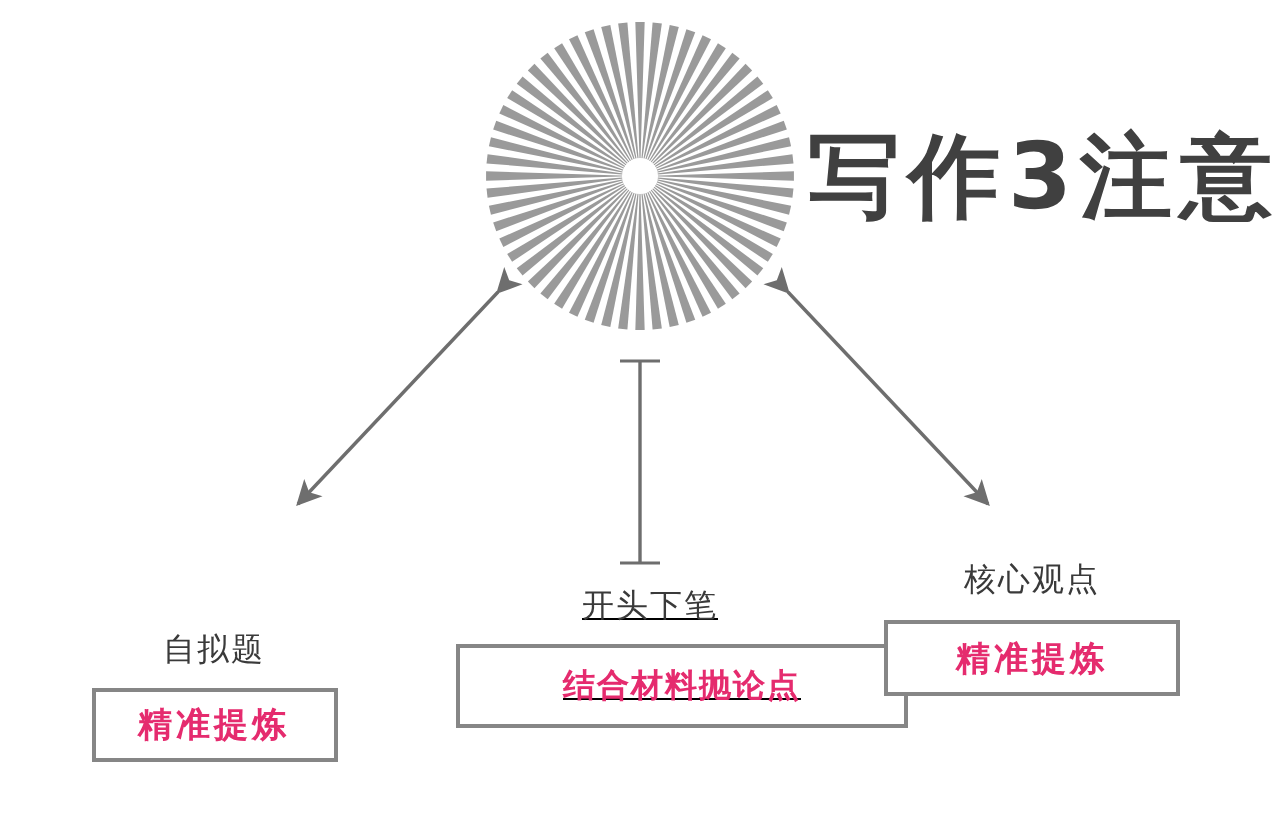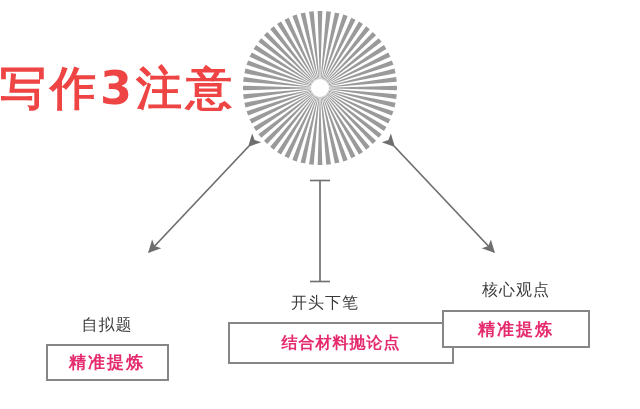--- a/index.html
+++ b/index.html
@@ -30,26 +30,26 @@
   #burst-wrap svg {
     display: block;
     width: 156px;
     height: 156px;
   }
   #title {
     position: absolute;
     left: 0;
     top: 58px;
     width: 640px;
-    text-align: left;
+    text-align: right;
     font-size: 46px;
     line-height: 60px;
     font-weight: 700;
     letter-spacing: 4px;
-    color: #ef4444;
+    color: #404040;
     white-space: nowrap;
   }
 
   
   #connectors {
     position: absolute;
     left: 0;
     top: 0;
     width: 640px;
     height: 409px;
@@ -80,21 +80,21 @@
     font-size: 17px;
     font-weight: 700;
     color: #e52b6e;
     letter-spacing: 2px;
     white-space: nowrap;
   }
 
   #node-0 { left: 27px;  top: 283px; width: 160px; margin-top: 32px; }
   #node-0 .node-box { width: 123px; height: 37px; margin-left: auto; margin-right: auto; }
 
-  #node-1 { left: 228px; top: 293px; width: 194px; }
+  #node-1 { left: 228px; top: 293px; width: 194px; text-decoration: underline; }
   #node-1 .node-box { width: 226px; height: 42px; }
   #node-1 .node-box-text { font-size: 16px; letter-spacing: 1px; }
 
   #node-2 { left: 432px; top: 281px; width: 168px; font-family: Liberation Mono, monospace; }
   #node-2 .node-box { width: 148px; height: 38px; margin-left: auto; margin-right: auto; }
 </style>
 </head>
 <body>
 
 <div id="stage">

